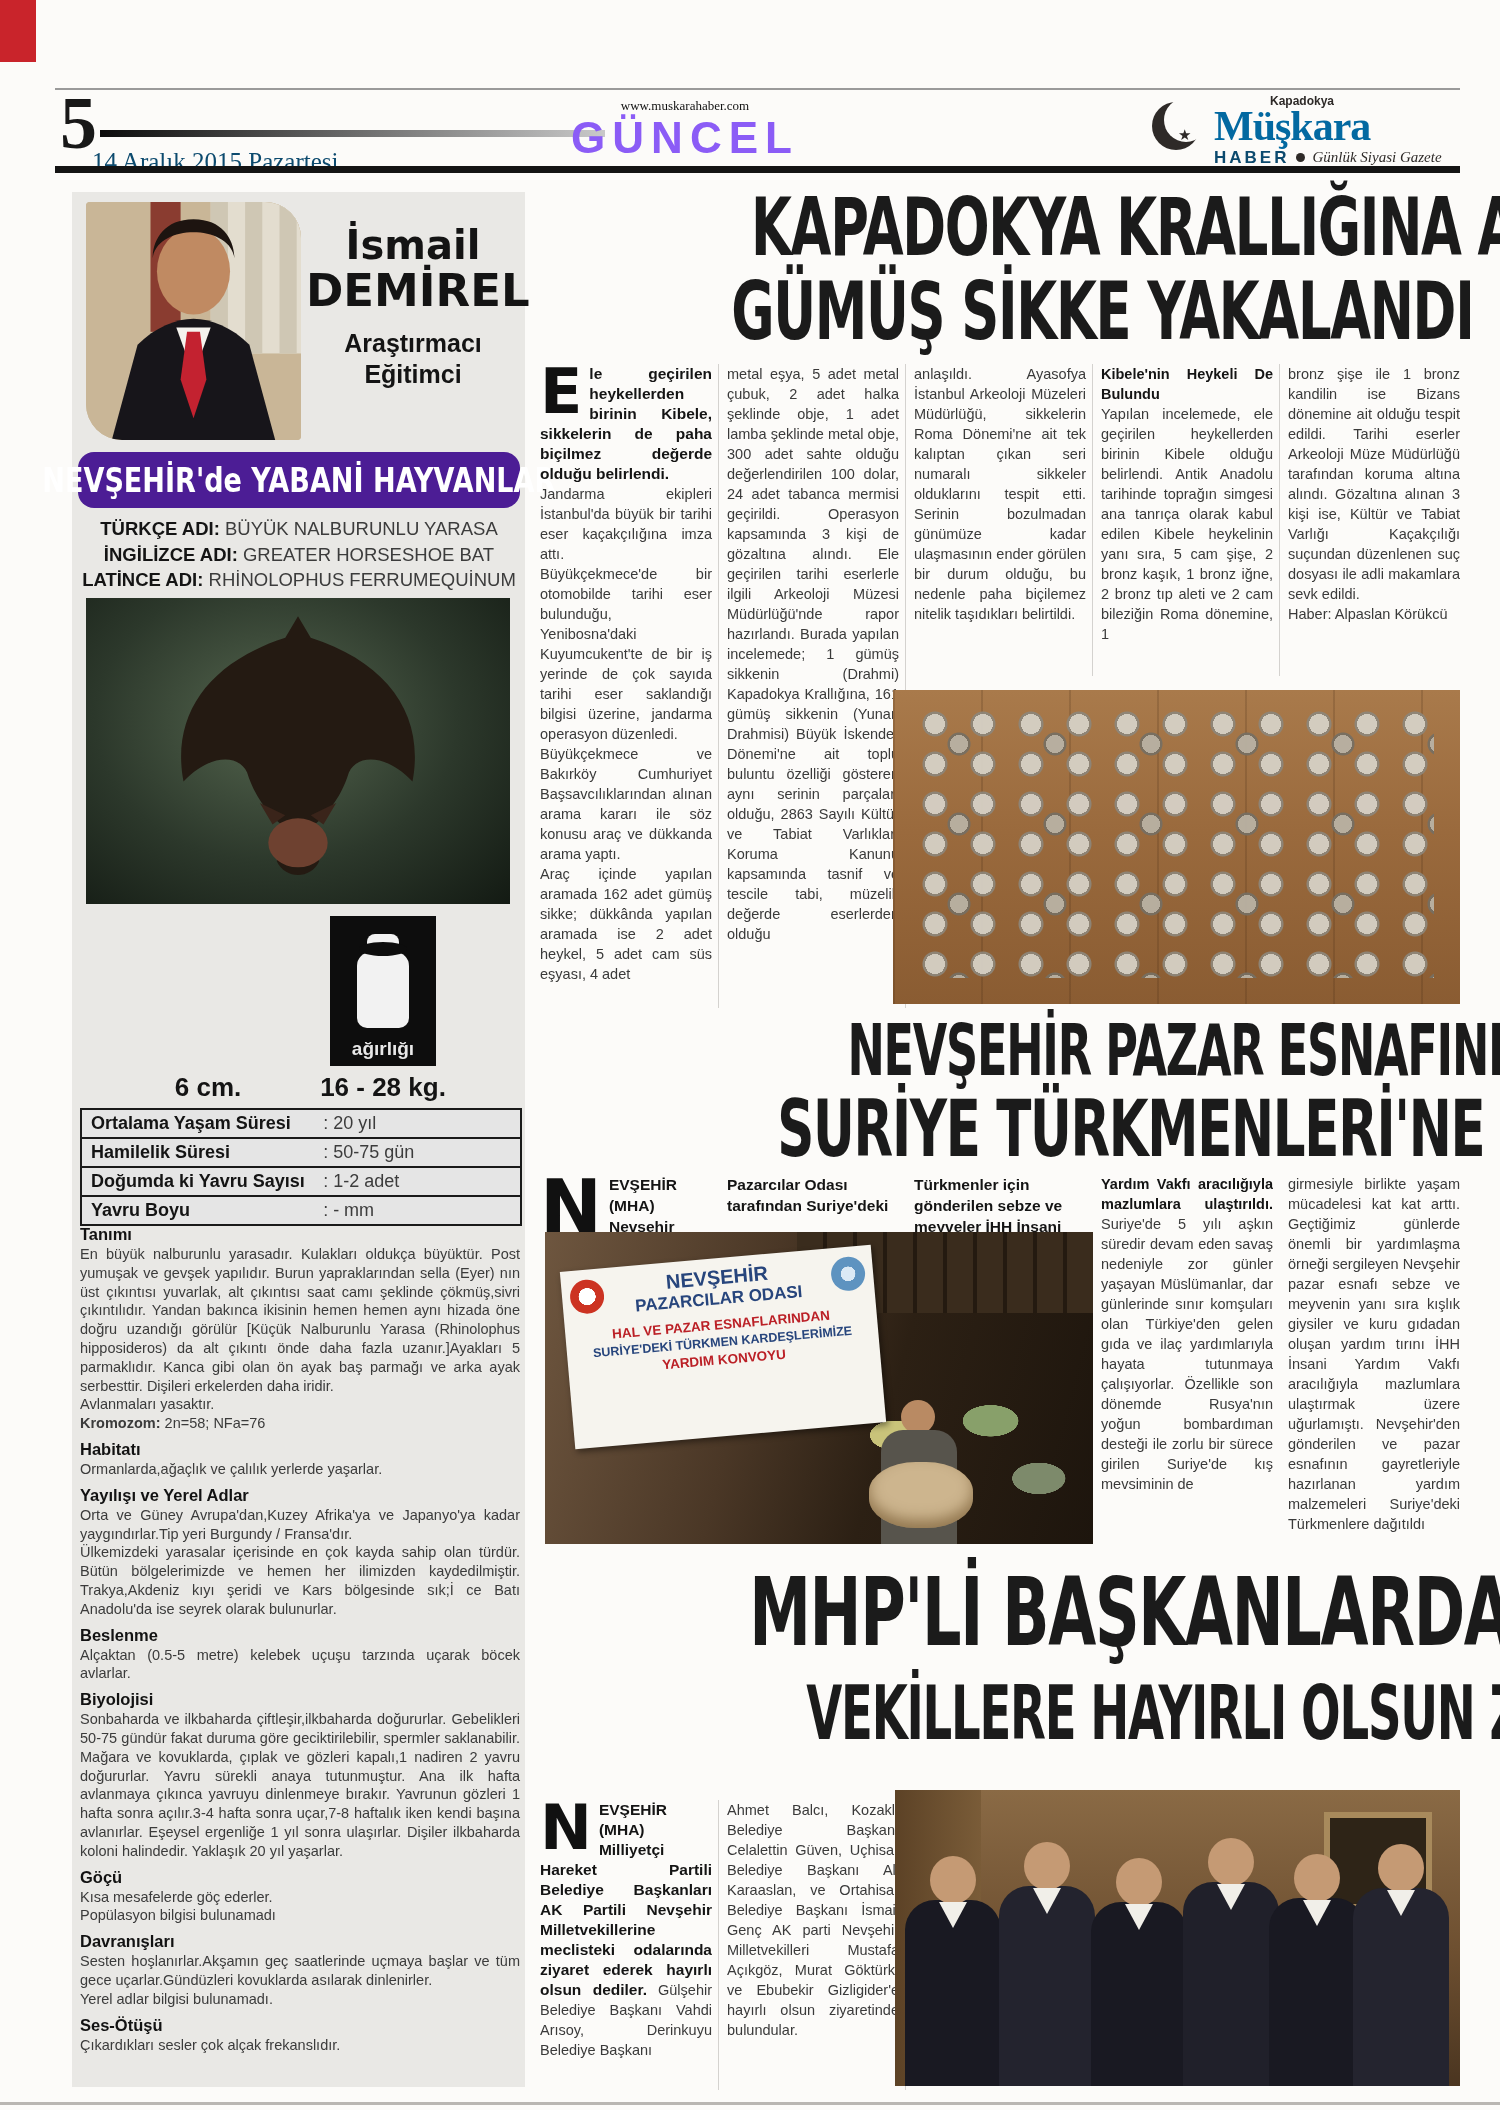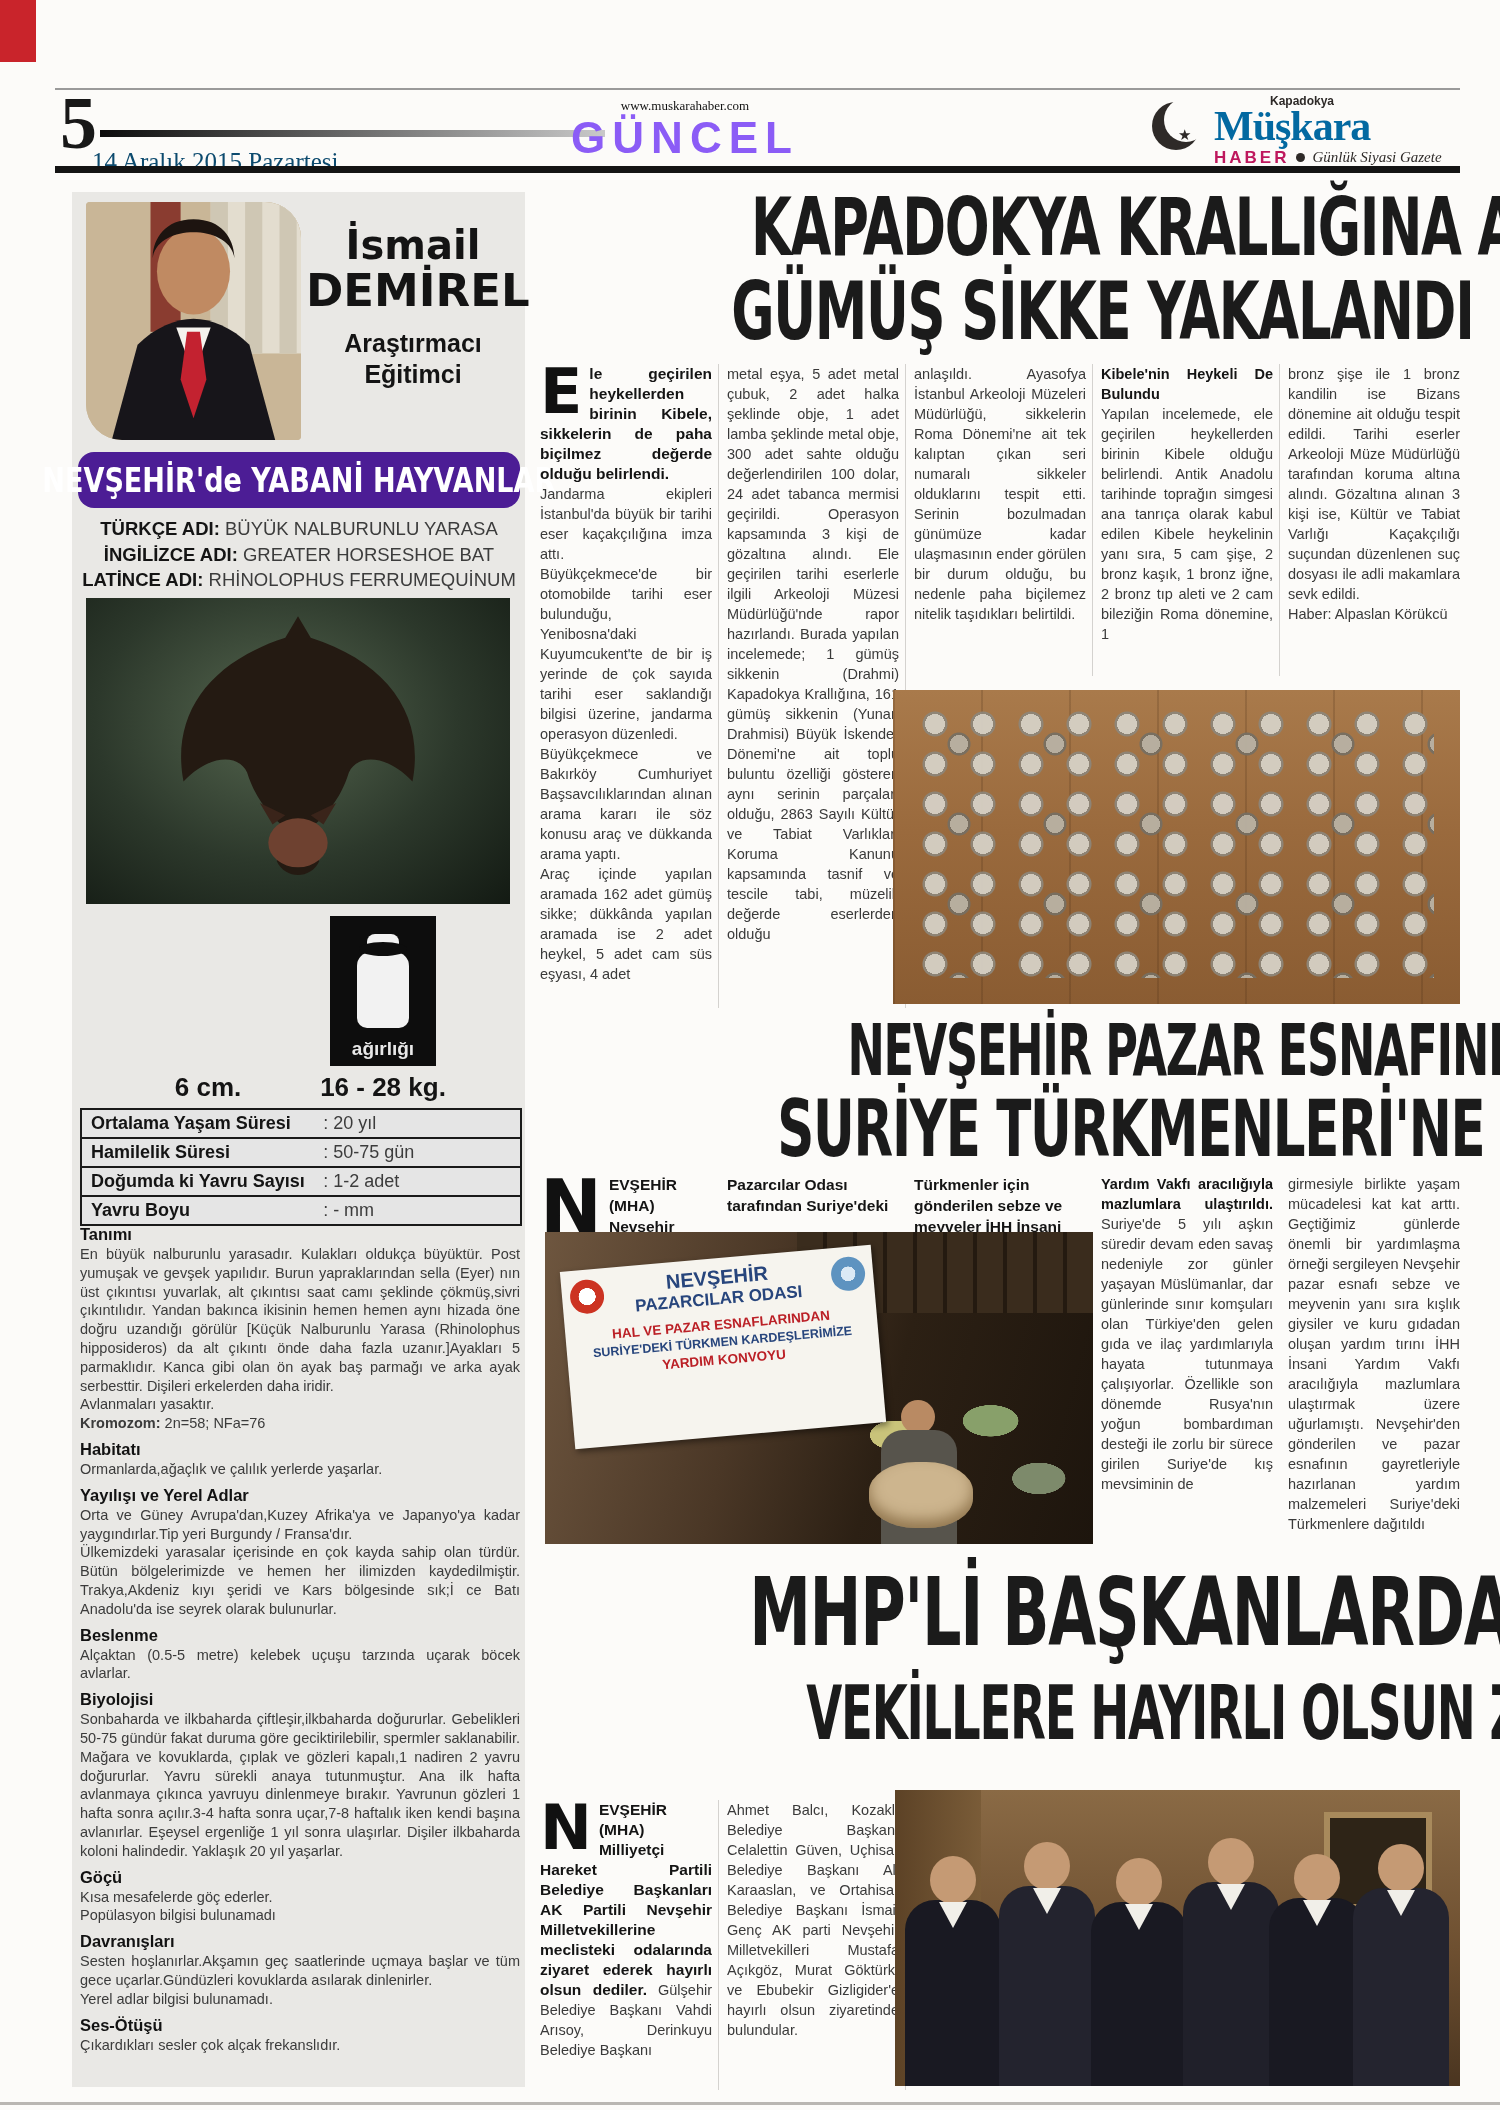--- a/index.html
+++ b/index.html
@@ -17,21 +17,21 @@
   .hdr-section{font-family:Liberation Sans, sans-serif;font-weight:bold;font-size:44px;letter-spacing:7px;color:#8b5cf6;line-height:1.1;}
   .logo{left:1152px;top:94px;width:310px;height:68px;}
   .logo-mark{position:absolute;left:0;top:2px;width:58px;height:58px;}
   .logo-c1{position:absolute;left:0;top:6px;width:48px;height:48px;border-radius:50%;background:#2e2a28;}
   .logo-c2{position:absolute;left:12px;top:2px;width:44px;height:44px;border-radius:50%;background:#fcfbf9;}
   .logo-star{position:absolute;left:26px;top:30px;font-size:15px;color:#2e2a28;}
   .logo-txt{position:absolute;left:62px;top:0;}
   .logo-region{font-size:12px;font-weight:bold;color:#2e2a28;margin-left:56px;}
   .logo-name{font-family:Liberation Serif, serif;font-weight:800;font-size:42px;line-height:.9;color:#0369a1;letter-spacing:-1px;}
   .logo-sub{display:flex;align-items:center;gap:7px;margin-top:2px;}
-  .logo-haber{font-weight:800;font-size:17px;letter-spacing:3px;color:#be185d;}
+  .logo-haber{font-weight:800;font-size:17px;letter-spacing:3px;color:#0c4a6e;}
   .logo-dot{width:9px;height:9px;border-radius:50%;background:#2e2a28;}
   .logo-tag{font-family:"Liberation Serif",serif;font-style:italic;font-size:15px;color:#2e2a28;}
   .hdr-bar{left:55px;top:166px;width:1405px;height:7px;background:#141414;}
   .bottom-rule{left:0;top:2102px;width:1500px;height:3px;background:#b9b6b2;}
   
   .side-panel{left:72px;top:192px;width:453px;height:1895px;background:#e9e8e5;}
   .author-photo{left:86px;top:202px;width:215px;height:238px;border-radius:4px 36px 4px 36px;overflow:hidden;background:#c9b697;}
   .author-photo svg{display:block;width:100%;height:100%;}
   .author-name{left:306px;top:224px;width:214px;text-align:center;color:#141414;}
   .an1{font-family:"DejaVu Sans",sans-serif;font-weight:800;font-size:40px;line-height:1.05;}

